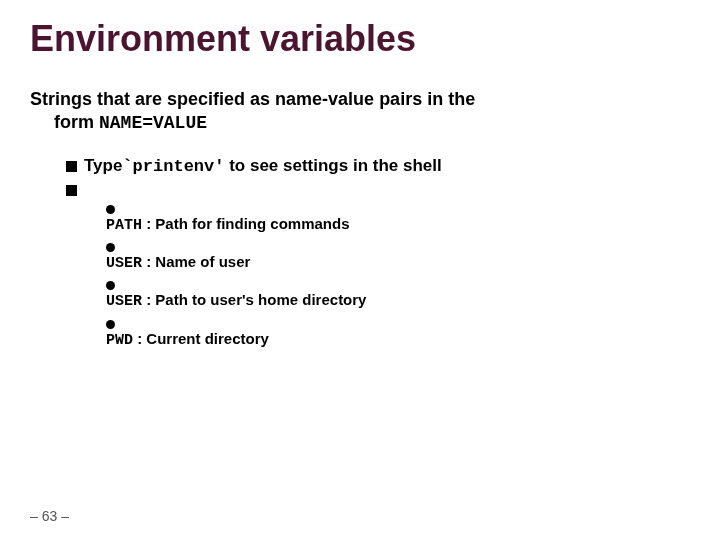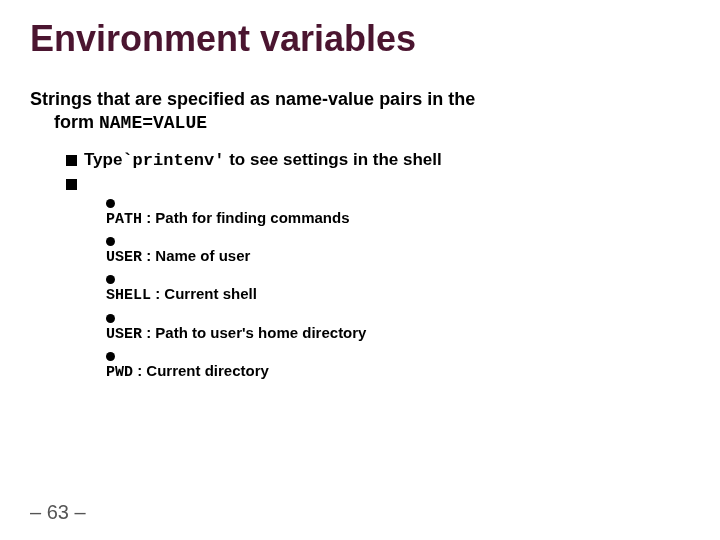--- a/index.html
+++ b/index.html
@@ -24,21 +24,21 @@
     line-height: 1.3;
     margin-bottom: 12px;
   }
   .intro-indent {
     display: block;
     margin-left: 24px;
   }
   .mono { font-family: "Courier New", Courier, monospace; }
   .level1 {
     margin-left: 36px;
-    margin-top: 14px;
+    margin-top: 20px;
   }
   .level1-item {
     display: flex;
     align-items: flex-start;
     font-size: 17px;
     font-weight: bold;
     margin-bottom: 4px;
   }
   .sq-bullet {
     width: 11px;
@@ -67,21 +67,21 @@
     background: #000;
     border-radius: 50%;
     margin-right: 7px;
     margin-top: 5px;
     flex-shrink: 0;
   }
   .footer {
     position: absolute;
     bottom: 16px;
     left: 30px;
-    font-size: 20px;
+    font-size: 14px;
     color: #555;
   }
 </style>
 </head>
 <body>
 
 <h1 class="title">Environment variables</h1>
 
 <div class="intro">
   <span>Strings that are specified as name-value pairs in the</span><br>
@@ -106,24 +106,20 @@
   <div class="level2-item">
     <span class="dot-bullet"></span>
     <span><span class="mono">PATH</span><span> : Path for finding commands</span></span>
   </div>
   <div class="level2-item">
     <span class="dot-bullet"></span>
     <span><span class="mono">USER</span><span> : Name of user</span></span>
   </div>
   <div class="level2-item">
     <span class="dot-bullet"></span>
-    <span><span class="mono">SHELL</span><span> : Current shell</span></span>
-  </div>
-  <div class="level2-item">
-    <span class="dot-bullet"></span>
     <span><span class="mono">USER</span><span> : Path to user's home directory</span></span>
   </div>
   <div class="level2-item">
     <span class="dot-bullet"></span>
     <span><span class="mono">PWD</span><span> : Current directory</span></span>
   </div>
 </div>
 
 <div class="footer">– 63 –</div>
 

